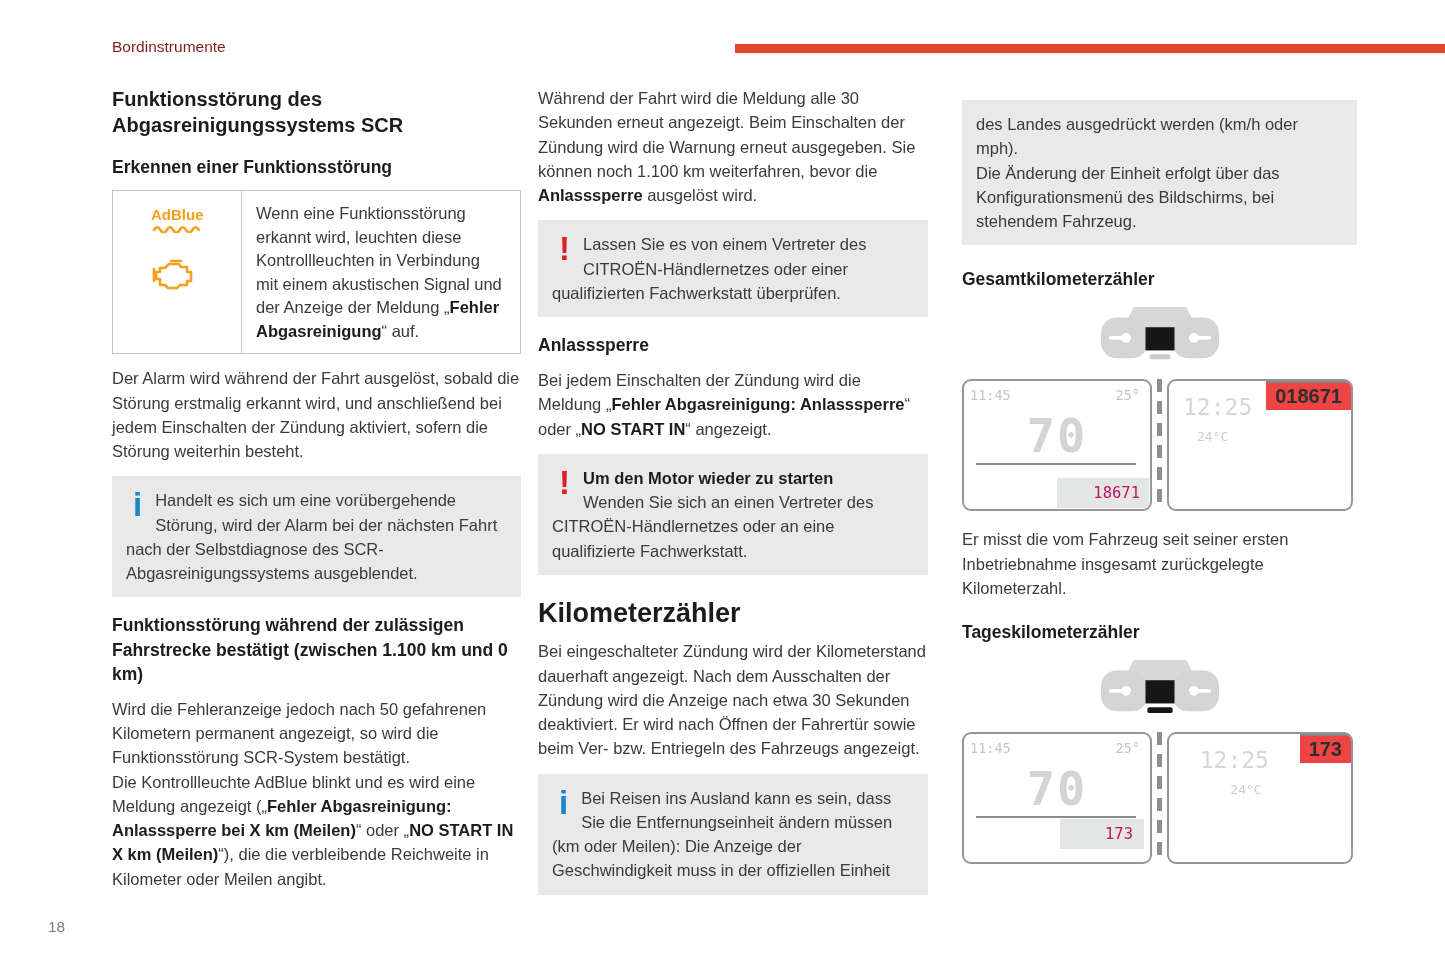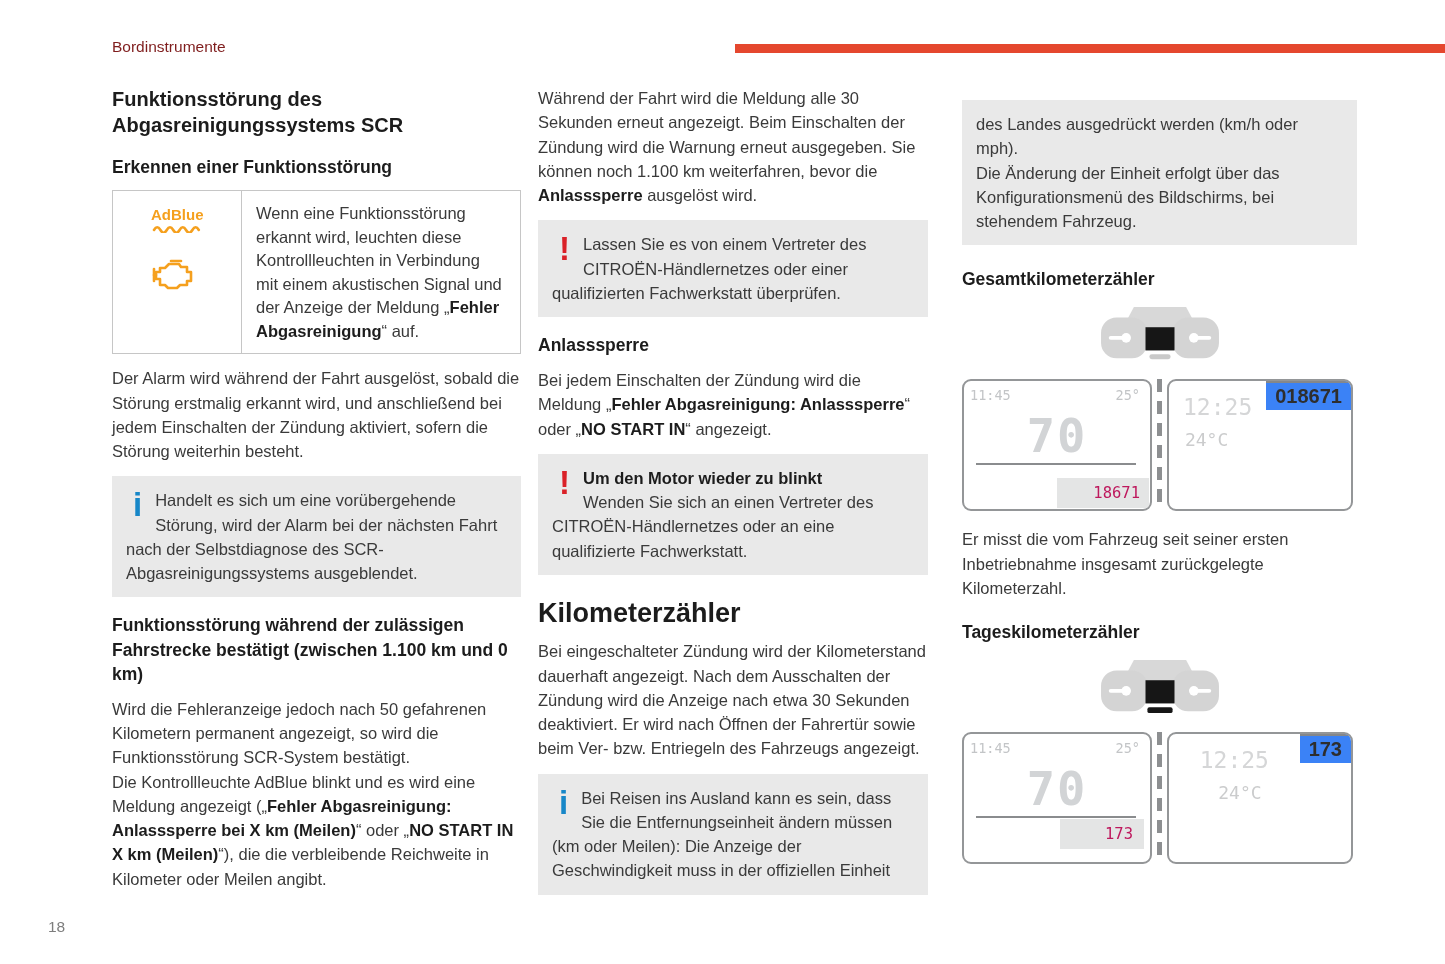--- a/index.html
+++ b/index.html
@@ -56,22 +56,22 @@
   .lcd{font-family:"DejaVu Sans Mono",monospace;}
   .pl-top{position:absolute;top:5px;left:6px;right:10px;display:flex;justify-content:space-between;font-size:13.5px;color:#c3c5c7;}
   .pl-speed{text-align:center;margin-top:20px;font-size:47px;font-weight:bold;color:#d2d4d6;letter-spacing:2px;}
   .pl-rule{position:absolute;left:12px;right:14px;top:82px;height:2px;background:#8a8c8e;}
   .odo-chip{position:absolute;background:#e4e5e5;color:#be185d;font-size:15.5px;text-align:right;box-sizing:border-box;}
   .chip-total{right:1px;bottom:1px;width:92px;padding:4px 9px;}
   .chip-trip{right:6px;bottom:13px;width:84px;padding:4px 11px;}
   .pr-top{height:30px;border-bottom:2px solid #85878a;}
   .pr-mid{flex:1;position:relative;}
   .pr-clock{text-align:center;margin-top:10px;font-size:23px;color:#d5d6d7;}
-  .pr-temp{position:absolute;right:38px;top:46px;font-size:18px;color:#cbcccd;}
-  .pr-band{height:27px;background:#3b82f6;border-top:2px solid #85878a;font-size:20px;font-weight:bold;color:#2e2e2e;line-height:26px;padding:0 9px;}
+  .pr-temp{position:absolute;right:38px;top:46px;font-size:13px;color:#cbcccd;}
+  .pr-band{height:27px;background:#ef4444;border-top:2px solid #85878a;font-size:20px;font-weight:bold;color:#2e2e2e;line-height:26px;padding:0 9px;}
   .band-left{text-align:left;}
   .band-right{text-align:right;}
 </style>
 </head>
 <body>
 
 <span class="running-head">Bordinstrumente</span>
 <div class="red-bar"></div>
 
 <div class="col col1">
@@ -122,21 +122,21 @@
   </div>
 
   <h3 class="h-sub">Anlasssperre</h3>
 
   <p>
     <span>Bei jedem Einschalten der Zündung wird die Meldung „</span><b>Fehler Abgasreinigung: Anlasssperre</b><span>“ oder „</span><b>NO START IN</b><span>“ angezeigt.</span>
   </p>
 
   <div class="graybox">
     <span class="icon-float x-red">!</span>
-    <b>Um den Motor wieder zu blinkt</b><br>
+    <b>Um den Motor wieder zu starten</b><br>
     <span>Wenden Sie sich an einen Vertreter des CITROËN-Händlernetzes oder an eine qualifizierte Fachwerkstatt.</span>
   </div>
 
   <h1 class="h-main">Kilometerzähler</h1>
 
   <p>Bei eingeschalteter Zündung wird der Kilometerstand dauerhaft angezeigt. Nach dem Ausschalten der Zündung wird die Anzeige nach etwa 30 Sekunden deaktiviert. Er wird nach Öffnen der Fahrertür sowie beim Ver- bzw. Entriegeln des Fahrzeugs angezeigt.</p>
 
   <div class="graybox">
     <span class="icon-float i-blue">i</span>
     <span>Bei Reisen ins Ausland kann es sein, dass Sie die Entfernungseinheit ändern müssen (km oder Meilen): Die Anzeige der Geschwindigkeit muss in der offiziellen Einheit</span>

